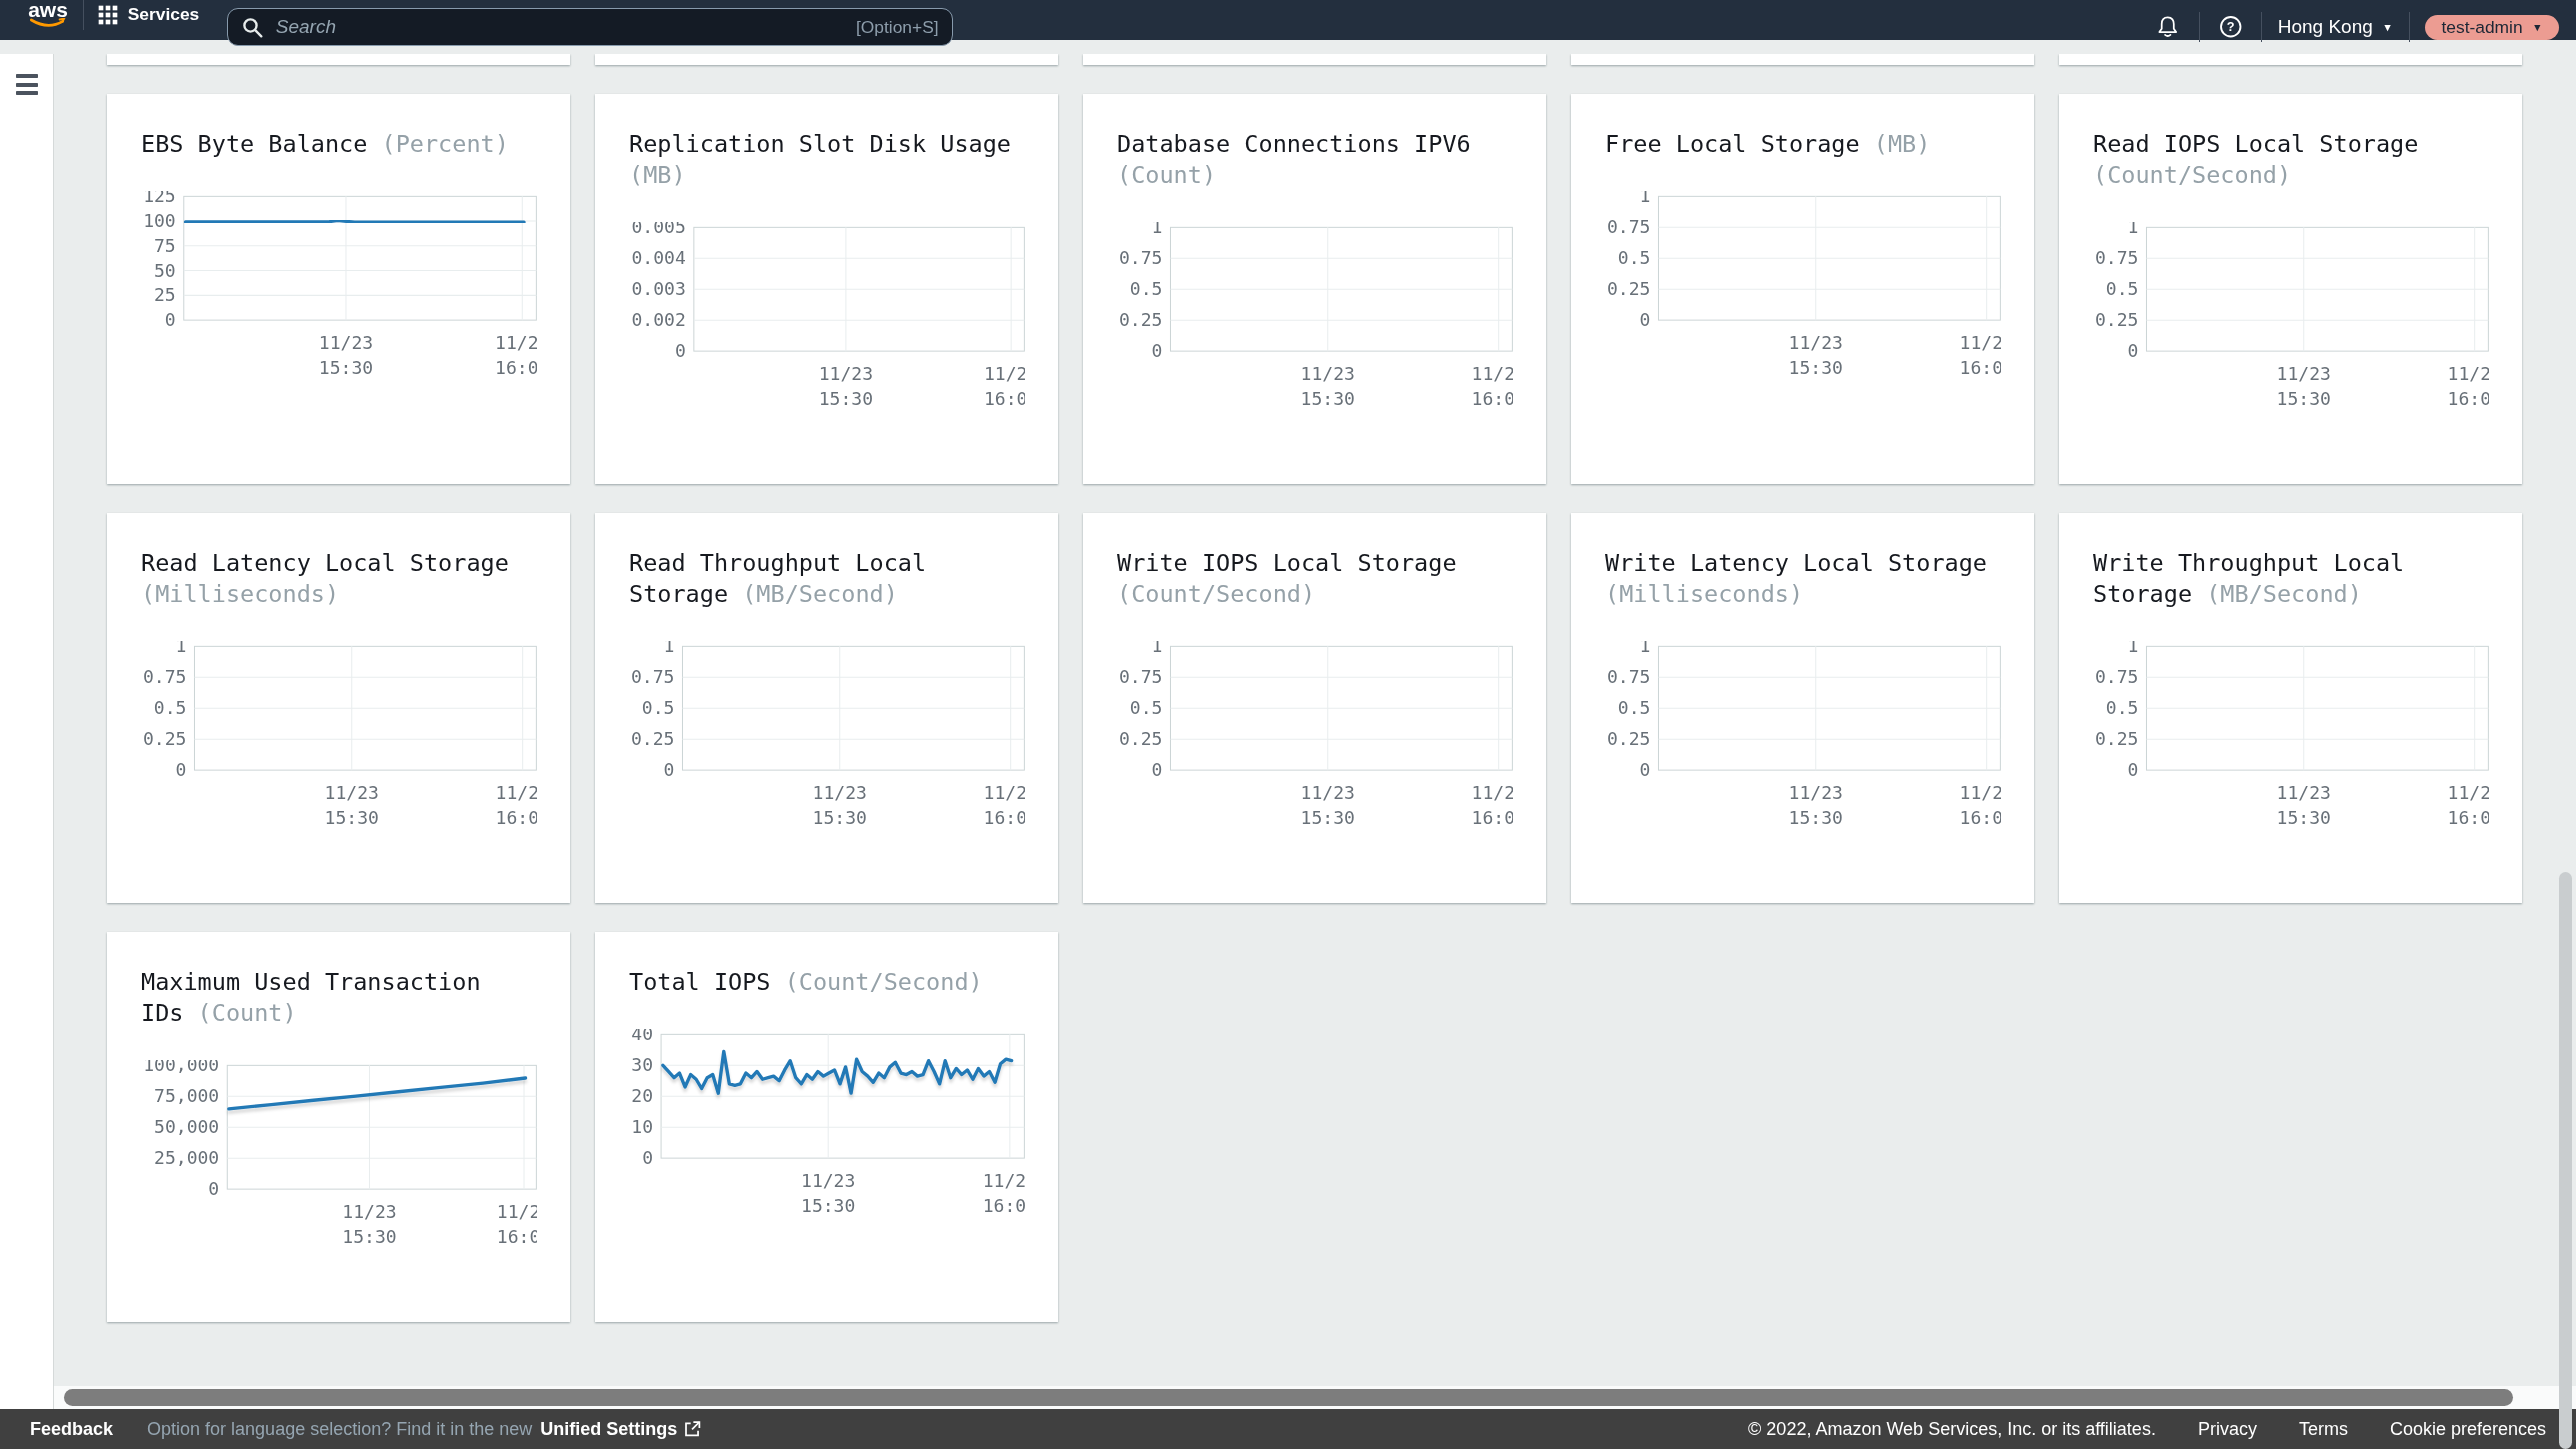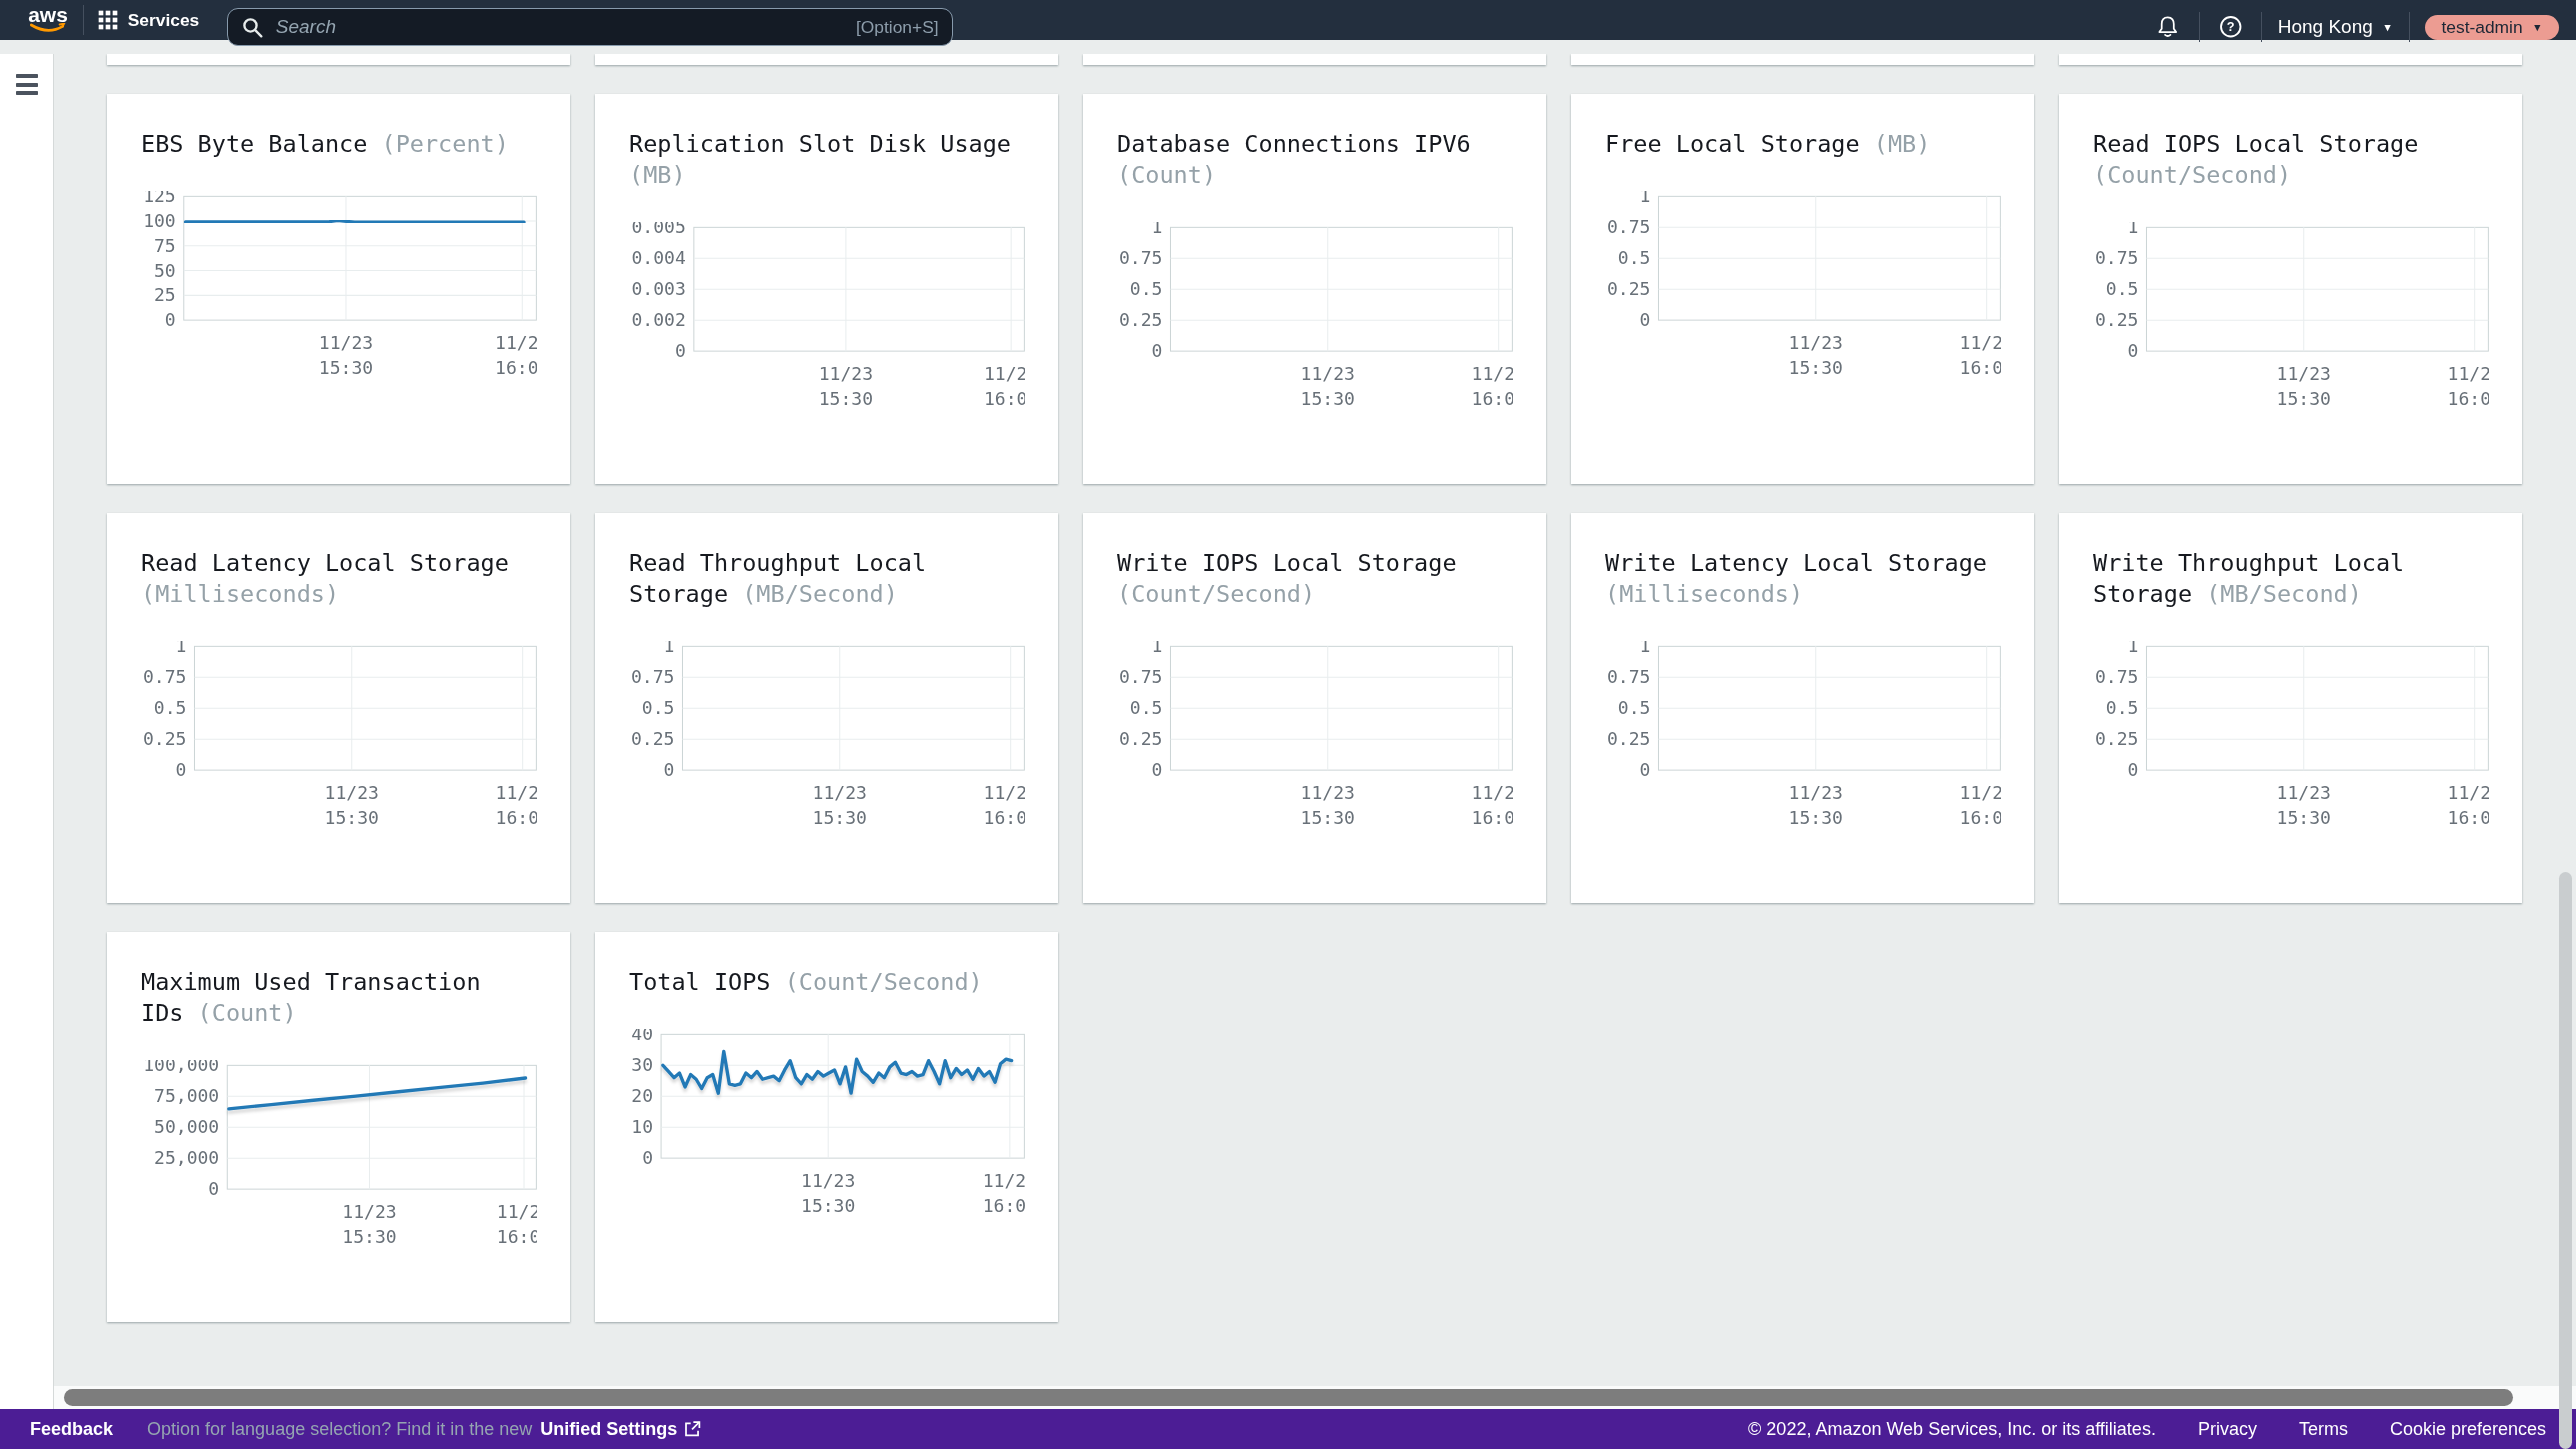--- a/index.html
+++ b/index.html
@@ -1,20 +1,20 @@
 <!DOCTYPE html>
 <html style="font-size:10.7px"><head>
 <meta charset="utf-8">
 <style>
   html,body{margin:0;padding:0;}
   body{width:2576px;height:1449px;overflow:hidden;font-family:"Liberation Sans",sans-serif;}
   #app{position:relative;width:2576px;height:1449px;background:#eaeded;overflow:hidden;}
 
   
-  .navbar{position:absolute;top:0;left:0;width:2576px;height:40px;background:#232f3e;display:flex;align-items:center;z-index:30;}
+  .navbar{position:absolute;top:0;left:0;width:2576px;height:40px;background:#232f3e;display:flex;align-items:flex-start;z-index:30;}
   .nav-left{display:flex;align-items:center;}
   .aws-logo{margin-left:28px;width:40px;display:flex;flex-direction:column;align-items:center;cursor:pointer;}
   .aws-logo .aws-word{color:#fff;font-weight:bold;font-size:21px;letter-spacing:0;line-height:17.4px;}
   .nav-divider{width:0.7px;height:29.5px;background:#45505f;margin:0 14.8px;}
   .services{display:flex;align-items:center;color:#fff;font-size:17.4px;cursor:pointer;font-weight:bold;}
   .services svg{margin-right:9.4px;}
   .searchbox{position:absolute;left:227px;top:8px;width:726px;height:38px;background:#141b25;border:1.3px solid #879aac;border-radius:11px;display:flex;align-items:center;box-sizing:border-box;}
   .searchbox input{flex:1;background:transparent;border:none;outline:none;color:#d5dbdb;font-size:19px;font-style:italic;font-family:"Liberation Sans",sans-serif;}
   .searchbox input::placeholder{color:#95a5b1;}
   .search-glyph{margin:0 9.4px 0 13.4px;}
@@ -42,21 +42,21 @@
   .card-title{font-family:"DejaVu Sans Mono","Liberation Mono",monospace;font-size:23.5px;line-height:31px;color:#16191f;}
   .card-title .unit{color:#95a1a8;}
   .chart-svg{display:block;margin-top:31px;}
 
   
   .hscroll-track{position:absolute;left:0;right:0;bottom:0;height:23px;background:#fafbfb;}
   .hscroll-thumb{position:absolute;left:10px;bottom:3.4px;width:2449px;height:17px;background:#7d7d7d;border-radius:8.7px;cursor:pointer;}
   .vscroll-thumb{position:absolute;right:4px;top:872px;width:13.4px;height:577px;background:#c9cdcf;border-radius:6.7px;cursor:pointer;z-index:40;}
 
   
-  .footer{position:absolute;left:0;bottom:0;width:2576px;height:40px;background:#4c1d95;display:flex;align-items:center;z-index:35;font-size:18px;}
+  .footer{position:absolute;left:0;bottom:0;width:2576px;height:40px;background:#404040;display:flex;align-items:center;z-index:35;font-size:18px;}
   .footer a{text-decoration:none;cursor:pointer;}
   .f-feedback{color:#ffffff;font-weight:bold;margin-left:30px;}
   .f-lang{color:#95a5b1;margin-left:34px;}
   .f-unified{color:#ffffff;font-weight:bold;margin-left:8px;display:flex;align-items:center;}
   .f-unified svg{margin-left:6.7px;}
   .f-right{margin-left:auto;display:flex;align-items:center;margin-right:30px;}
   .f-copy{color:#ffffff;}
   .f-link{color:#ffffff;margin-left:42px;}
 </style>
 </head>

